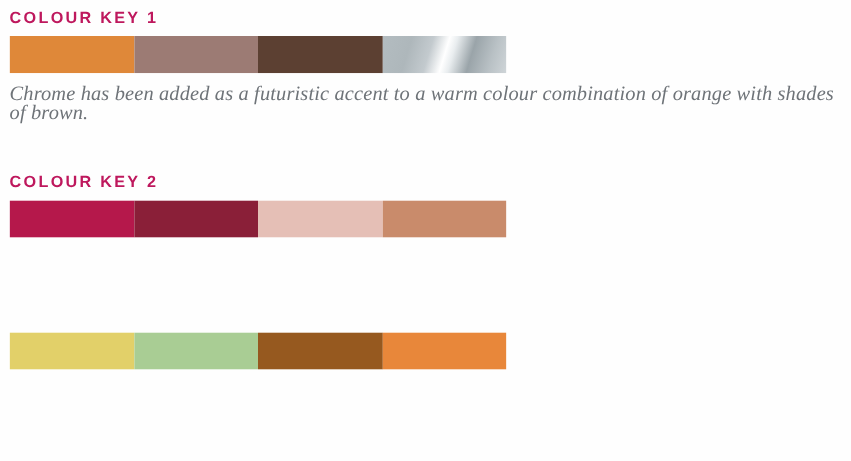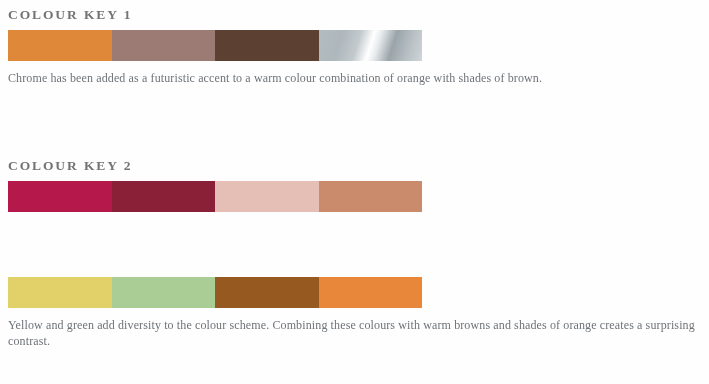--- a/index.html
+++ b/index.html
@@ -20,30 +20,30 @@
     height: 384px;
     background: #fefefe;
     box-sizing: border-box;
   }
   .key-section {
     position: absolute;
     left: 0;
     width: 709px;
   }
   #section-0 { top: 6px; }
-  #section-1 { top: 157px; }
+  #section-1 { top: 143px; }
   #section-2 { top: 277px; }
 
   .key-heading {
     margin: 0 0 7px 8px;
-    font-family: Liberation Serif, serif;
+    font-family: Liberation Sans, sans-serif;
     font-size: 13.5px;
     font-weight: bold;
     letter-spacing: 1.9px;
-    color: #737373;
+    color: #be185d;
     line-height: 17px;
     text-transform: uppercase;
     white-space: nowrap;
   }
   .swatch-bar {
     position: relative;
     margin-left: 8px;
     width: 414px;
     height: 31px;
     display: flex;
@@ -65,21 +65,22 @@
         #ffffff 50%,
         #e9edef 56%,
         #9aa4a9 70%,
         #b9c1c5 86%,
         #cfd5d8 100%);
   }
   .caption {
     margin: 9px 0 0 8px;
     width: 688px;
     font-family: "Liberation Serif", serif;
-    font-size: 12px;
+    font-style: italic;
+    font-size: 17px;
     line-height: 16px;
     color: #6e7378;
     letter-spacing: 0.12px;
   }
 </style>
 </head>
 <body>
 
 <div class="page">
 
@@ -104,16 +105,15 @@
     </div>
   </div>
 
   <div class="key-section" id="section-2">
     <div class="swatch-bar">
       <div class="swatch" style="background-color: rgb(226, 208, 105);"></div>
       <div class="swatch" style="background-color: rgb(169, 205, 148);"></div>
       <div class="swatch" style="background-color: rgb(150, 89, 31);"></div>
       <div class="swatch" style="background-color: rgb(232, 135, 58);"></div>
     </div>
-    <div class="caption">Yellow and green add diversity to the colour scheme. Combining these colours with warm browns and shades of orange creates a surprising contrast.</div>
   </div>
 
 </div>
 
 </body></html>

